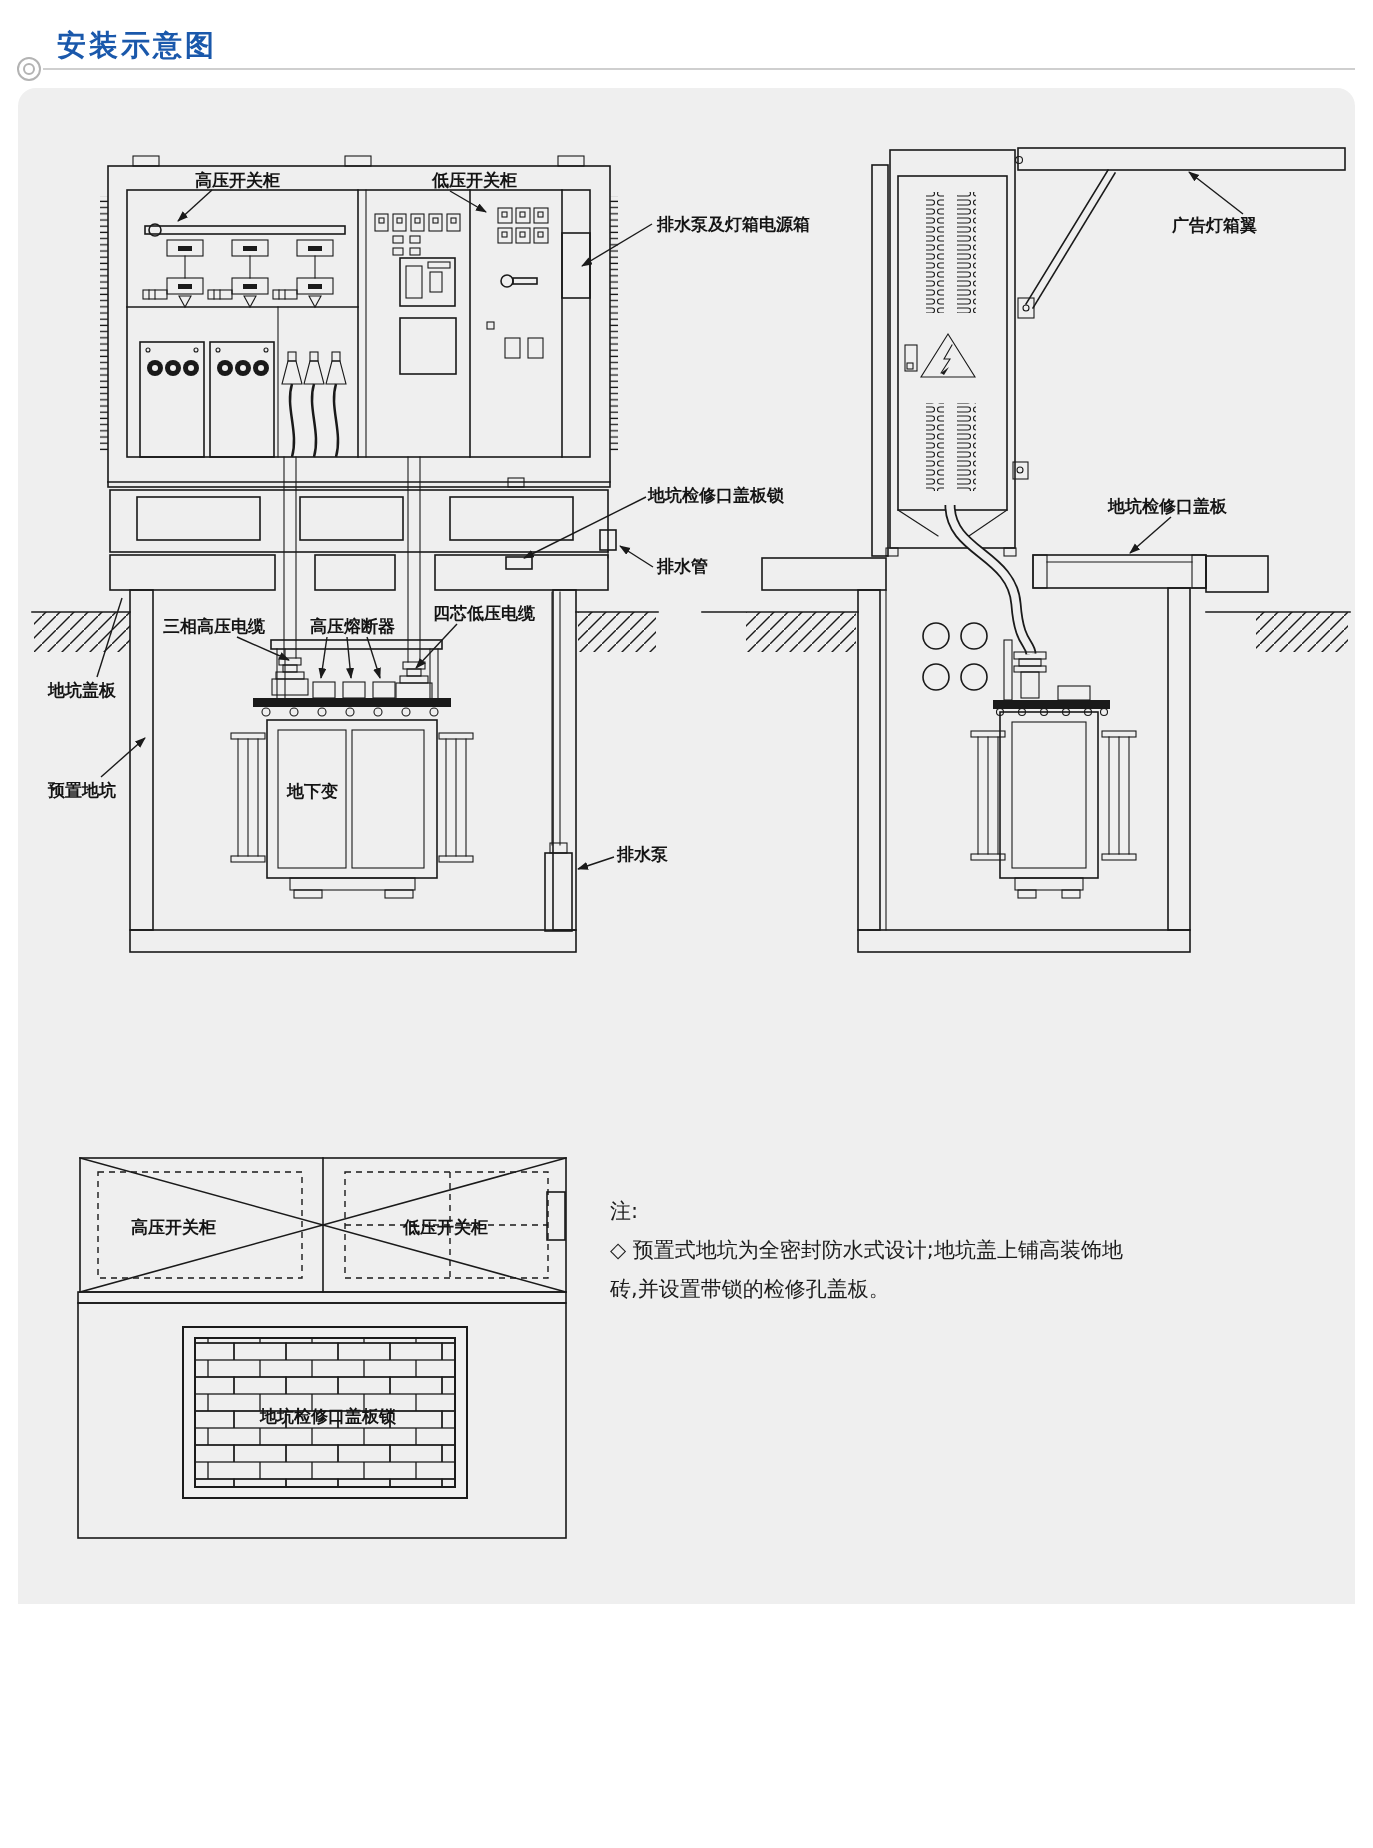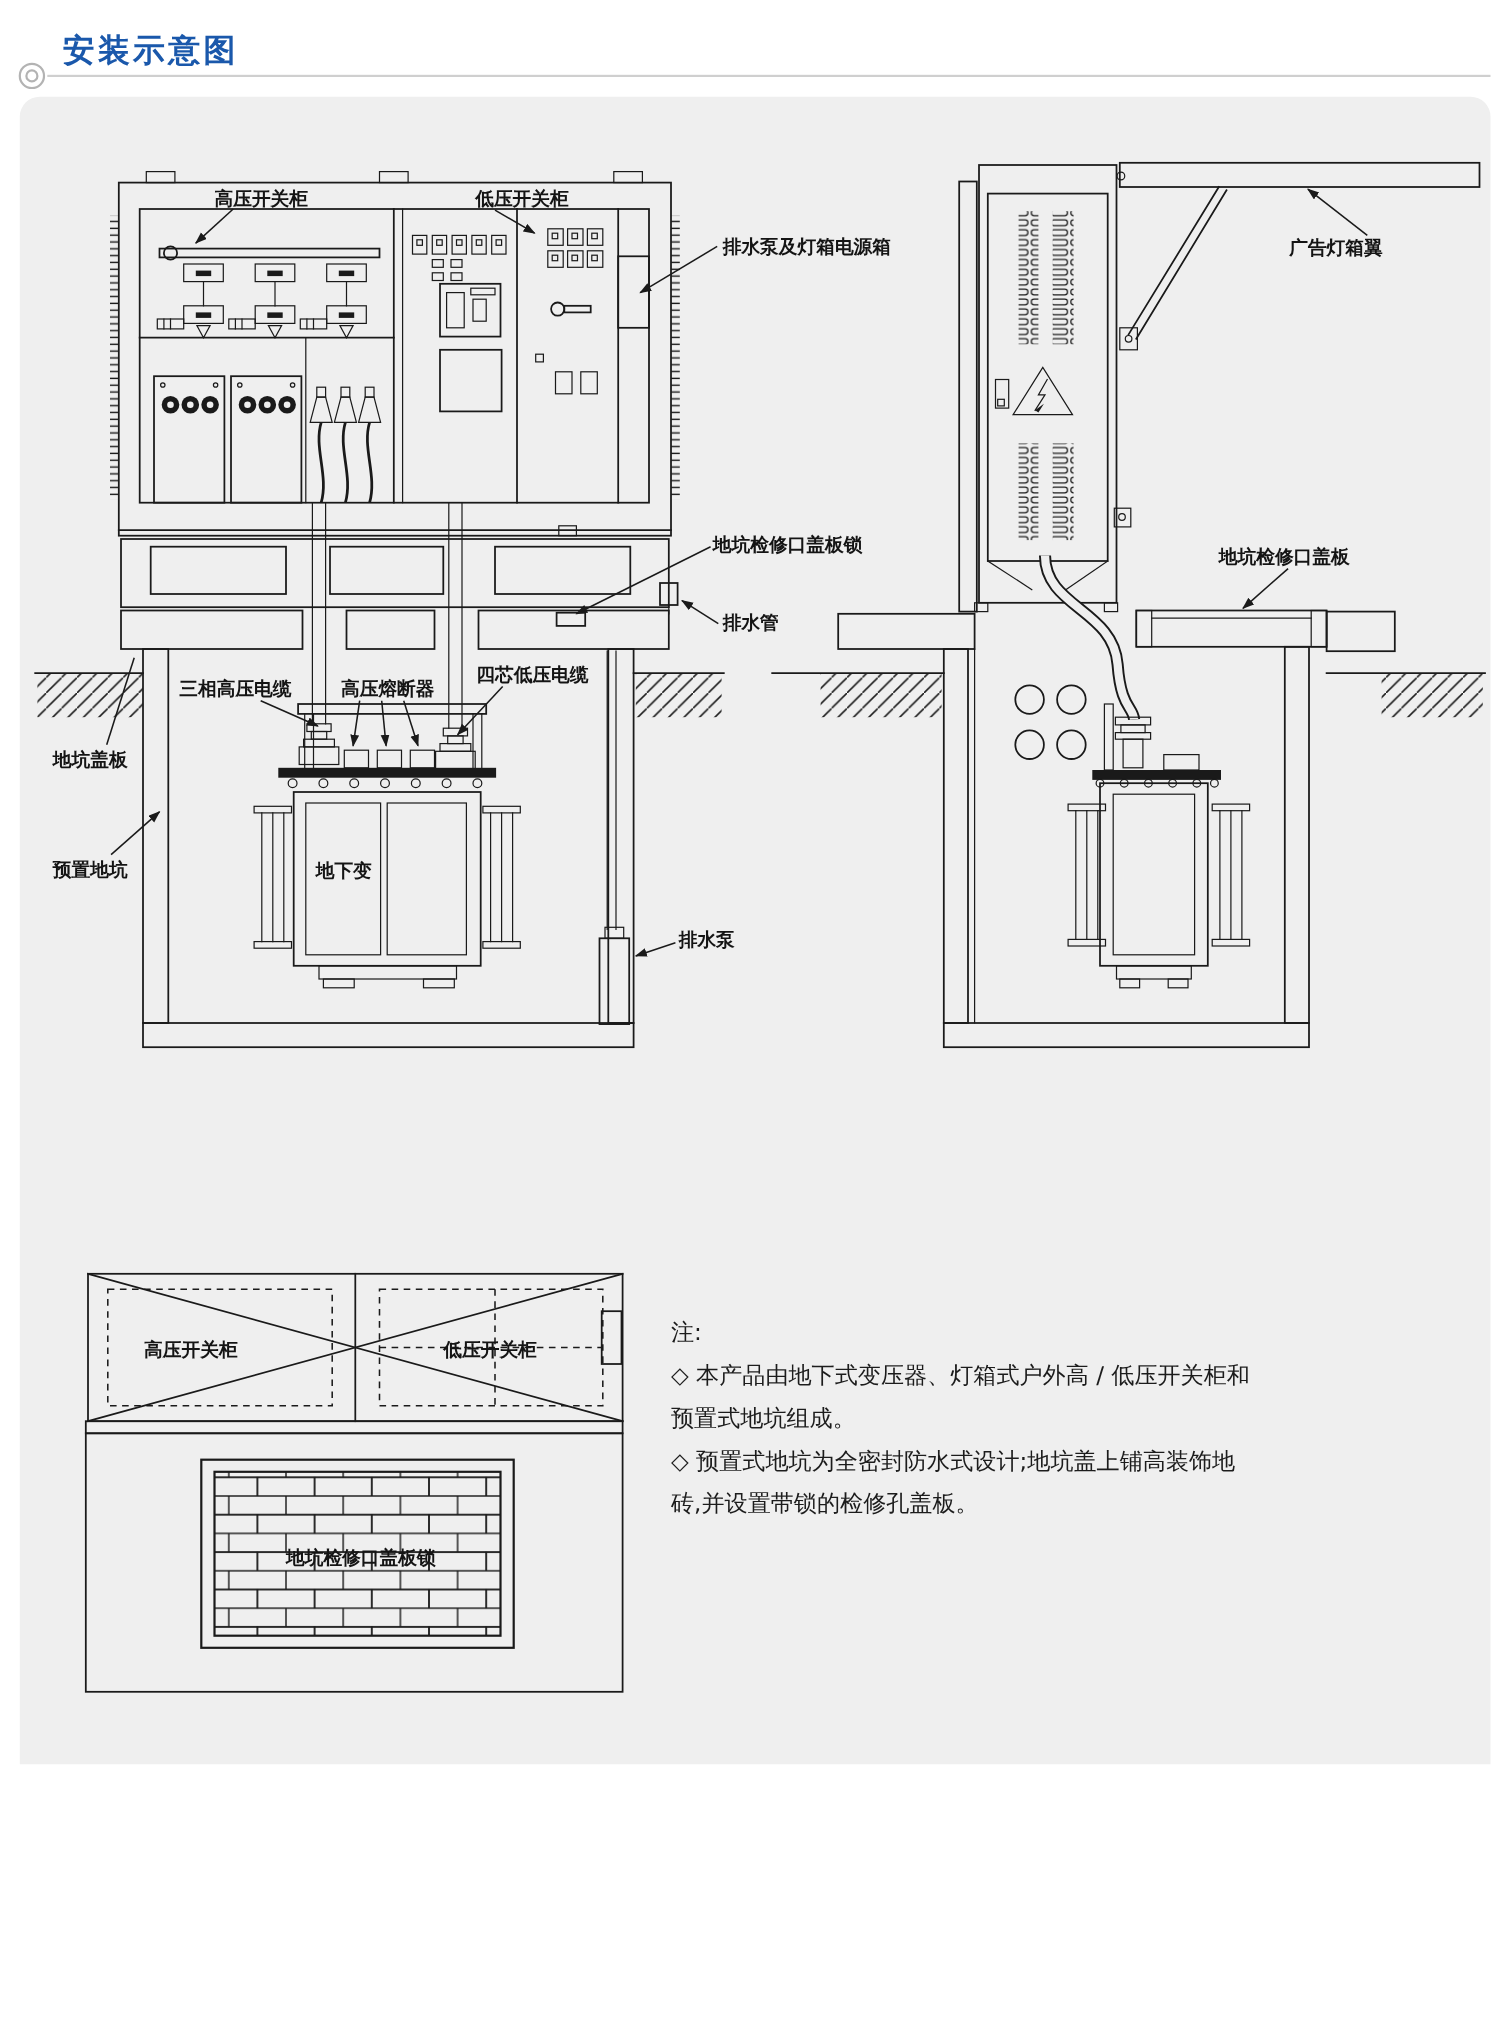--- a/index.html
+++ b/index.html
@@ -411,17 +411,16 @@
       <text class="lbl" x="1172" y="231">广告灯箱翼</text>
       <text class="lbl" x="1108" y="512">地坑检修口盖板</text>
       <text class="lbl" x="131" y="1233">高压开关柜</text>
       <text class="lbl" x="403" y="1233">低压开关柜</text>
       <text class="lbl" x="260" y="1422">地坑检修口盖板锁</text>
     </g>
   </svg>
 
   <div class="notes">
     <p>注:</p>
-    <p>◇ 本产品由地下式变压器、灯箱式户外高 / 低压开关柜和预置式地坑组成。</p>
     <p>◇ 预置式地坑为全密封防水式设计;地坑盖上铺高装饰地砖,并设置带锁的检修孔盖板。</p>
   </div>
 
 </div>
 
 </body></html>

